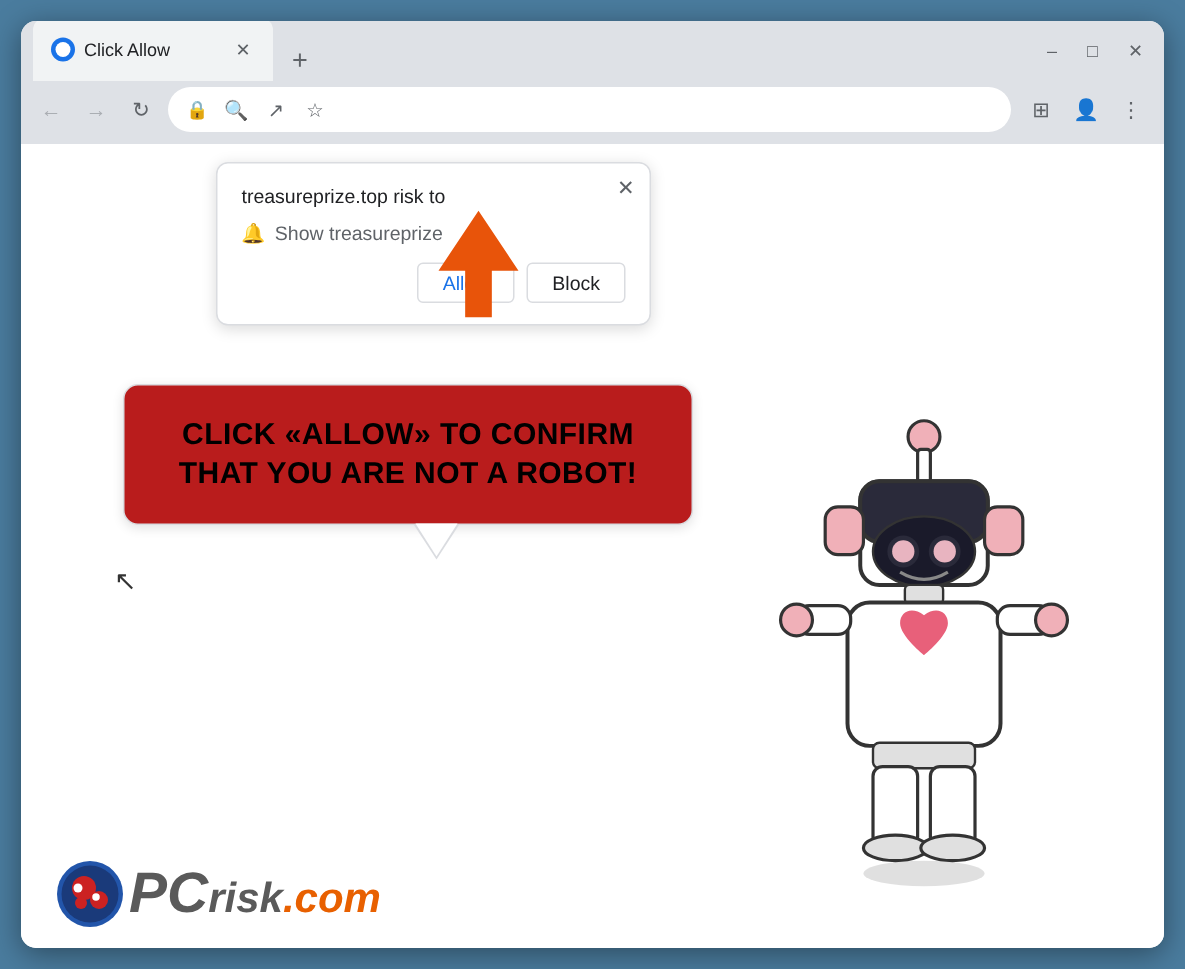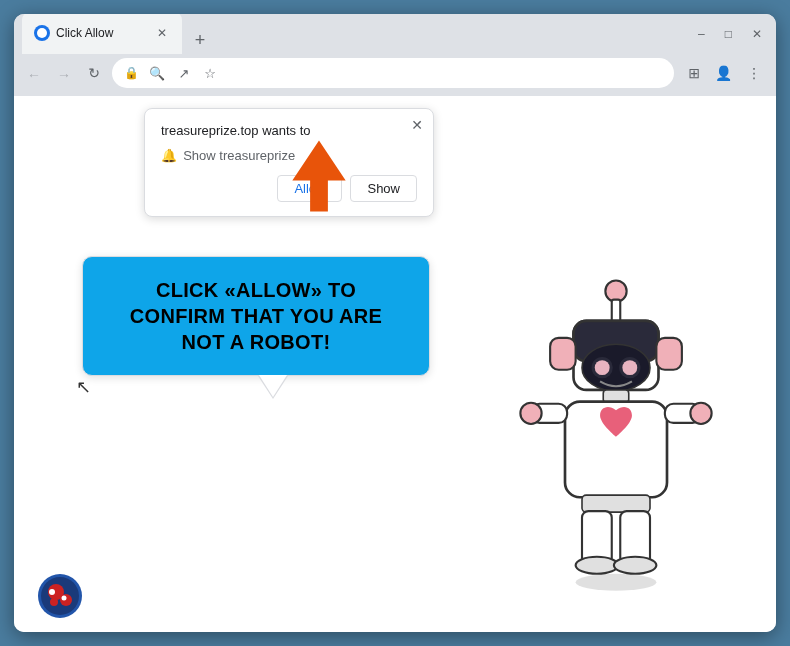--- a/index.html
+++ b/index.html
@@ -257,22 +257,22 @@
     }
     .arrow-svg {
       width: 70px;
       height: 80px;
     }
     
     .speech-bubble {
       position: absolute;
       top: 160px;
       left: 68px;
-      width: 348px;
-      background: #0ea5e9;
+      width: 380px;
+      background: #b91c1c;
       border: 1px solid #dadce0;
       border-radius: 10px;
       padding: 20px 24px;
       box-shadow: 0 2px 8px rgba(0,0,0,0.12);
     }
     .speech-bubble::after {
       content: '';
       position: absolute;
       bottom: -22px;
       left: 55%;
@@ -377,28 +377,28 @@
       <div class="toolbar-icon">⊞</div>
       <div class="toolbar-icon">👤</div>
       <div class="toolbar-icon">⋮</div>
     </div>
   </div>
 
   <div class="page-content">
 
     <div class="notification-popup">
       <span class="popup-close">✕</span>
-      <div class="popup-text">treasureprize.top wants to</div>
+      <div class="popup-text">treasureprize.top risk to</div>
       <div class="popup-notification-row">
         <span class="bell-icon">🔔</span>
         <span class="popup-notification-label">Show treasureprize</span>
       </div>
       <div class="popup-buttons">
         <button class="popup-btn-allow">Allow</button>
-        <button class="popup-btn-block">Show</button>
+        <button class="popup-btn-block">Block</button>
       </div>
     </div>
 
     <div style="position:absolute; top:40px; left:270px;">
       <svg class="arrow-svg" viewBox="0 0 70 90" xmlns="http://www.w3.org/2000/svg">
         <polygon points="35,5 65,50 45,50 45,85 25,85 25,50 5,50" fill="#e8540a"></polygon>
       </svg>
     </div>
 
     <div class="speech-bubble">
@@ -459,16 +459,21 @@
       <div class="pcrisk-icon">
         <svg width="40" height="40" viewBox="0 0 40 40" xmlns="http://www.w3.org/2000/svg">
           <circle cx="20" cy="20" r="19" fill="#1a3a7a"></circle>
           <circle cx="16" cy="16" r="8" fill="#cc2222"></circle>
           <circle cx="26" cy="24" r="6" fill="#cc2222"></circle>
           <circle cx="14" cy="26" r="4" fill="#cc2222"></circle>
           <circle cx="12" cy="16" r="3" fill="white"></circle>
           <circle cx="24" cy="22" r="2.5" fill="white"></circle>
         </svg>
       </div>
+      <div style="display:flex; align-items:baseline; gap:0;">
+        <span style="font-size:38px; font-weight:900; color:#5a5a5a; font-style:italic; font-family:Arial,sans-serif; line-height:1;">PC</span>
+        <span style="font-size:28px; font-weight:700; color:#5a5a5a; font-style:italic; font-family:Arial,sans-serif; line-height:1;">risk</span>
+        <span style="font-size:28px; font-weight:700; color:#e86000; font-style:italic; font-family:Arial,sans-serif; line-height:1;">.com</span>
+      </div>
     </div>
 
   </div>
 </div>
 
 </body></html>

